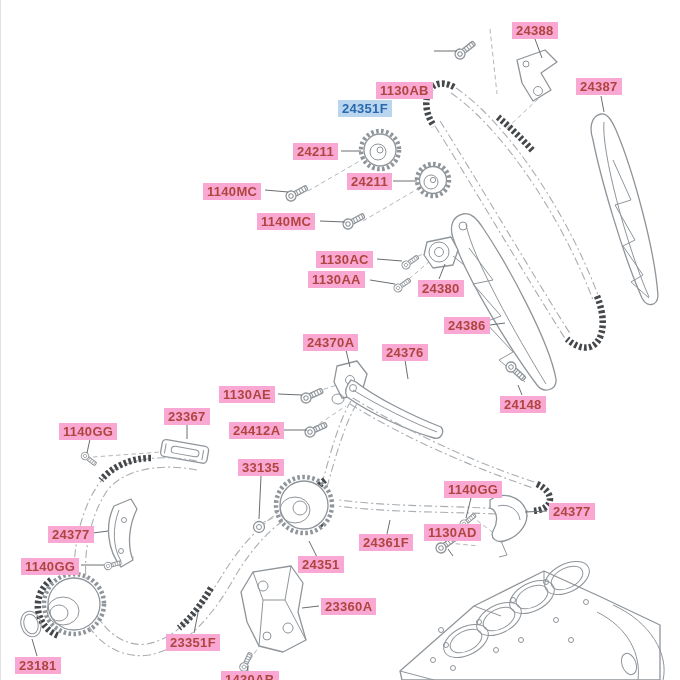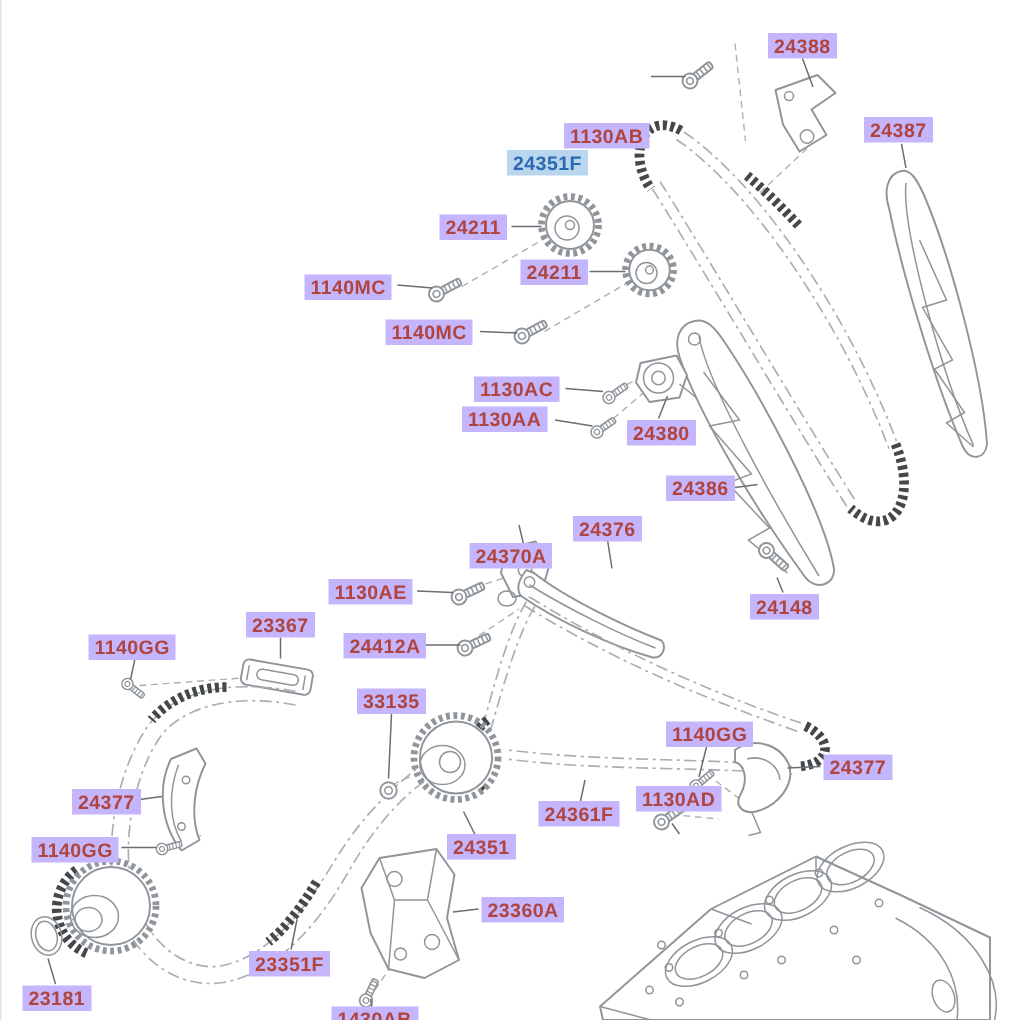--- a/index.html
+++ b/index.html
@@ -1,20 +1,20 @@
 <!DOCTYPE html>
 <html><head>
 <meta charset="utf-8">
 <style>
   html,body{margin:0;padding:0;width:680px;height:680px;background:#ffffff;overflow:hidden;}
   .stage{position:relative;width:680px;height:680px;background:#fff;border-left:1px solid #e2e2e2;box-sizing:border-box;
          font-family:"Liberation Sans",sans-serif;}
   svg{position:absolute;left:0;top:0;}
   #labels{position:absolute;left:0;top:0;width:100%;height:100%;pointer-events:none;}
-  .plabel{position:absolute;background:#c4b5fd;color:#b0443e;font:700 13px/17px "Liberation Sans",sans-serif;
+  .plabel{position:absolute;background:#f9a8d4;color:#b0443e;font:700 13px/17px "Liberation Sans",sans-serif;
           padding:0 4px;white-space:nowrap;letter-spacing:.3px;pointer-events:auto;cursor:pointer;}
   .plabel.highlight{background:#b9d6ee;color:#2a69ae;}
   .rail{fill:none;stroke:#a9aeb3;stroke-width:1.1;stroke-dasharray:8 3 2 3;}
   .chain{fill:none;stroke:#45484b;stroke-width:6.5;stroke-dasharray:2.7 2.3;stroke-linecap:butt;}
   .part{fill:#fff;stroke:#8f959a;stroke-width:1.3;stroke-linejoin:round;}
   .partline{fill:none;stroke:#8f959a;stroke-width:1;}
   .teeth{fill:none;stroke:#8f959a;stroke-width:4.5;stroke-dasharray:2.6 2.4;}
   .lead{stroke:#6a6e72;stroke-width:1;fill:none;}
   .dash{stroke:#a9aeb3;stroke-width:.9;fill:none;stroke-dasharray:4.5 3.2;}
 </style>
@@ -263,21 +263,21 @@
       <div class="plabel highlight" style="left: 337px; top: 100px;">24351F</div>
       <div class="plabel" style="left: 292px; top: 143px;">24211</div>
       <div class="plabel" style="left: 346px; top: 173px;">24211</div>
       <div class="plabel" style="left: 202px; top: 183px;">1140MC</div>
       <div class="plabel" style="left: 256px; top: 213px;">1140MC</div>
       <div class="plabel" style="left: 315px; top: 251px;">1130AC</div>
       <div class="plabel" style="left: 307px; top: 271px;">1130AA</div>
       <div class="plabel" style="left: 417px; top: 280px;">24380</div>
       <div class="plabel" style="left: 443px; top: 317px;">24386</div>
       <div class="plabel" style="left: 499px; top: 396px;">24148</div>
-      <div class="plabel" style="left: 312px; top: 334px; margin-top: 28px;">24370A</div>
+      <div class="plabel" style="left: 302px; top: 334px;">24370A</div>
       <div class="plabel" style="left: 381px; top: 344px;">24376</div>
       <div class="plabel" style="left: 218px; top: 386px;">1130AE</div>
       <div class="plabel" style="left: 228px; top: 422px;">24412A</div>
       <div class="plabel" style="left: 163px; top: 408px;">23367</div>
       <div class="plabel" style="left: 58px; top: 423px;">1140GG</div>
       <div class="plabel" style="left: 237px; top: 459px; text-align: right;">33135</div>
       <div class="plabel" style="left: 47px; top: 526px;">24377</div>
       <div class="plabel" style="left: 20px; top: 558px;">1140GG</div>
       <div class="plabel" style="left: 14px; top: 657px;">23181</div>
       <div class="plabel" style="left: 165px; top: 634px;">23351F</div>

